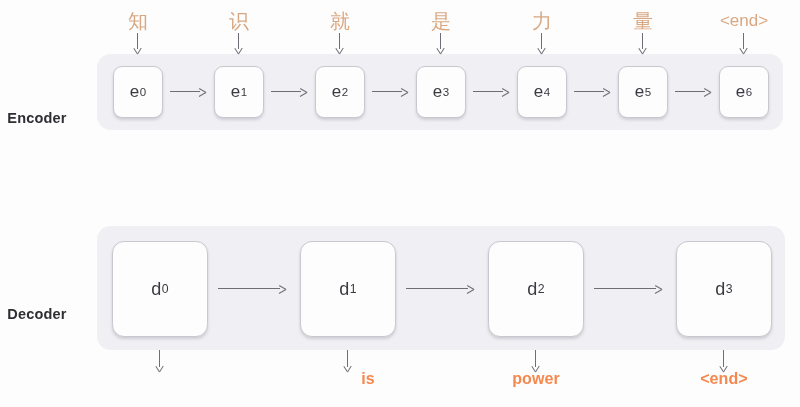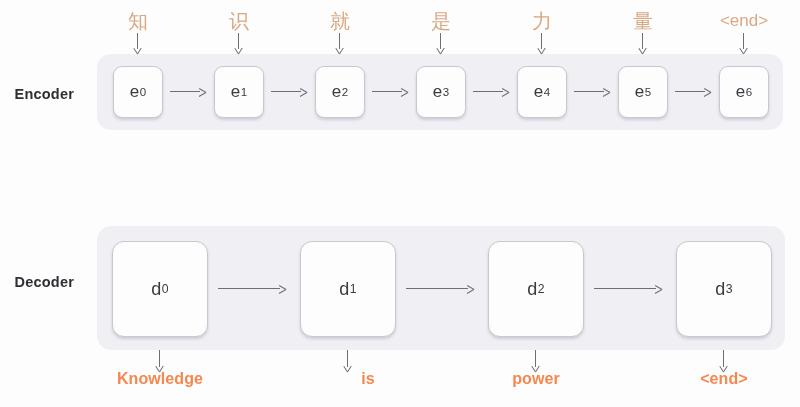--- a/index.html
+++ b/index.html
@@ -7,27 +7,28 @@
     width:800px;height:407px;
     background:#fdfdfe;
     font-family:"Liberation Sans","DejaVu Sans",sans-serif;
     overflow:hidden;position:relative;
   }
   .stage{position:absolute;inset:0;}
 
   
   .row-label{
     position:absolute;
-    width:74px;text-align:right;
+    width:74px;text-align:center;
     font-size:14.5px;font-weight:bold;
     color:#2e2e33;letter-spacing:.2px;
     white-space:nowrap;
+    margin-top:24px;
   }
   .row-label.enc{left:0;top:86px;}
-  .row-label.dec{left:0;top:274px;}
+  .row-label.dec{left:0;top:282px;}
 
   
   .panel{
     position:absolute;
     background:#f0eff4;
     border-radius:14px;
   }
   .panel.enc{left:97px;top:54px;width:686px;height:76px;}
   .panel.dec{left:97px;top:226px;width:688px;height:124px;}
 
@@ -236,18 +237,17 @@
     </div>
   <div class="varrow out-dec" style="left:531px">
       <span class="shaft"></span>
       <span class="head"></span>
     </div>
   <div class="varrow out-dec" style="left:719px">
       <span class="shaft"></span>
       <span class="head"></span>
     </div>
 
-  <div class="tok out" style="left:160px">Knowledge</div>
   <div class="tok out" style="left:368px">is</div>
   <div class="tok out" style="left:536px">power</div>
   <div class="tok out" style="left:724px">&lt;end&gt;</div>
 
 </div>
 
 </body></html>

